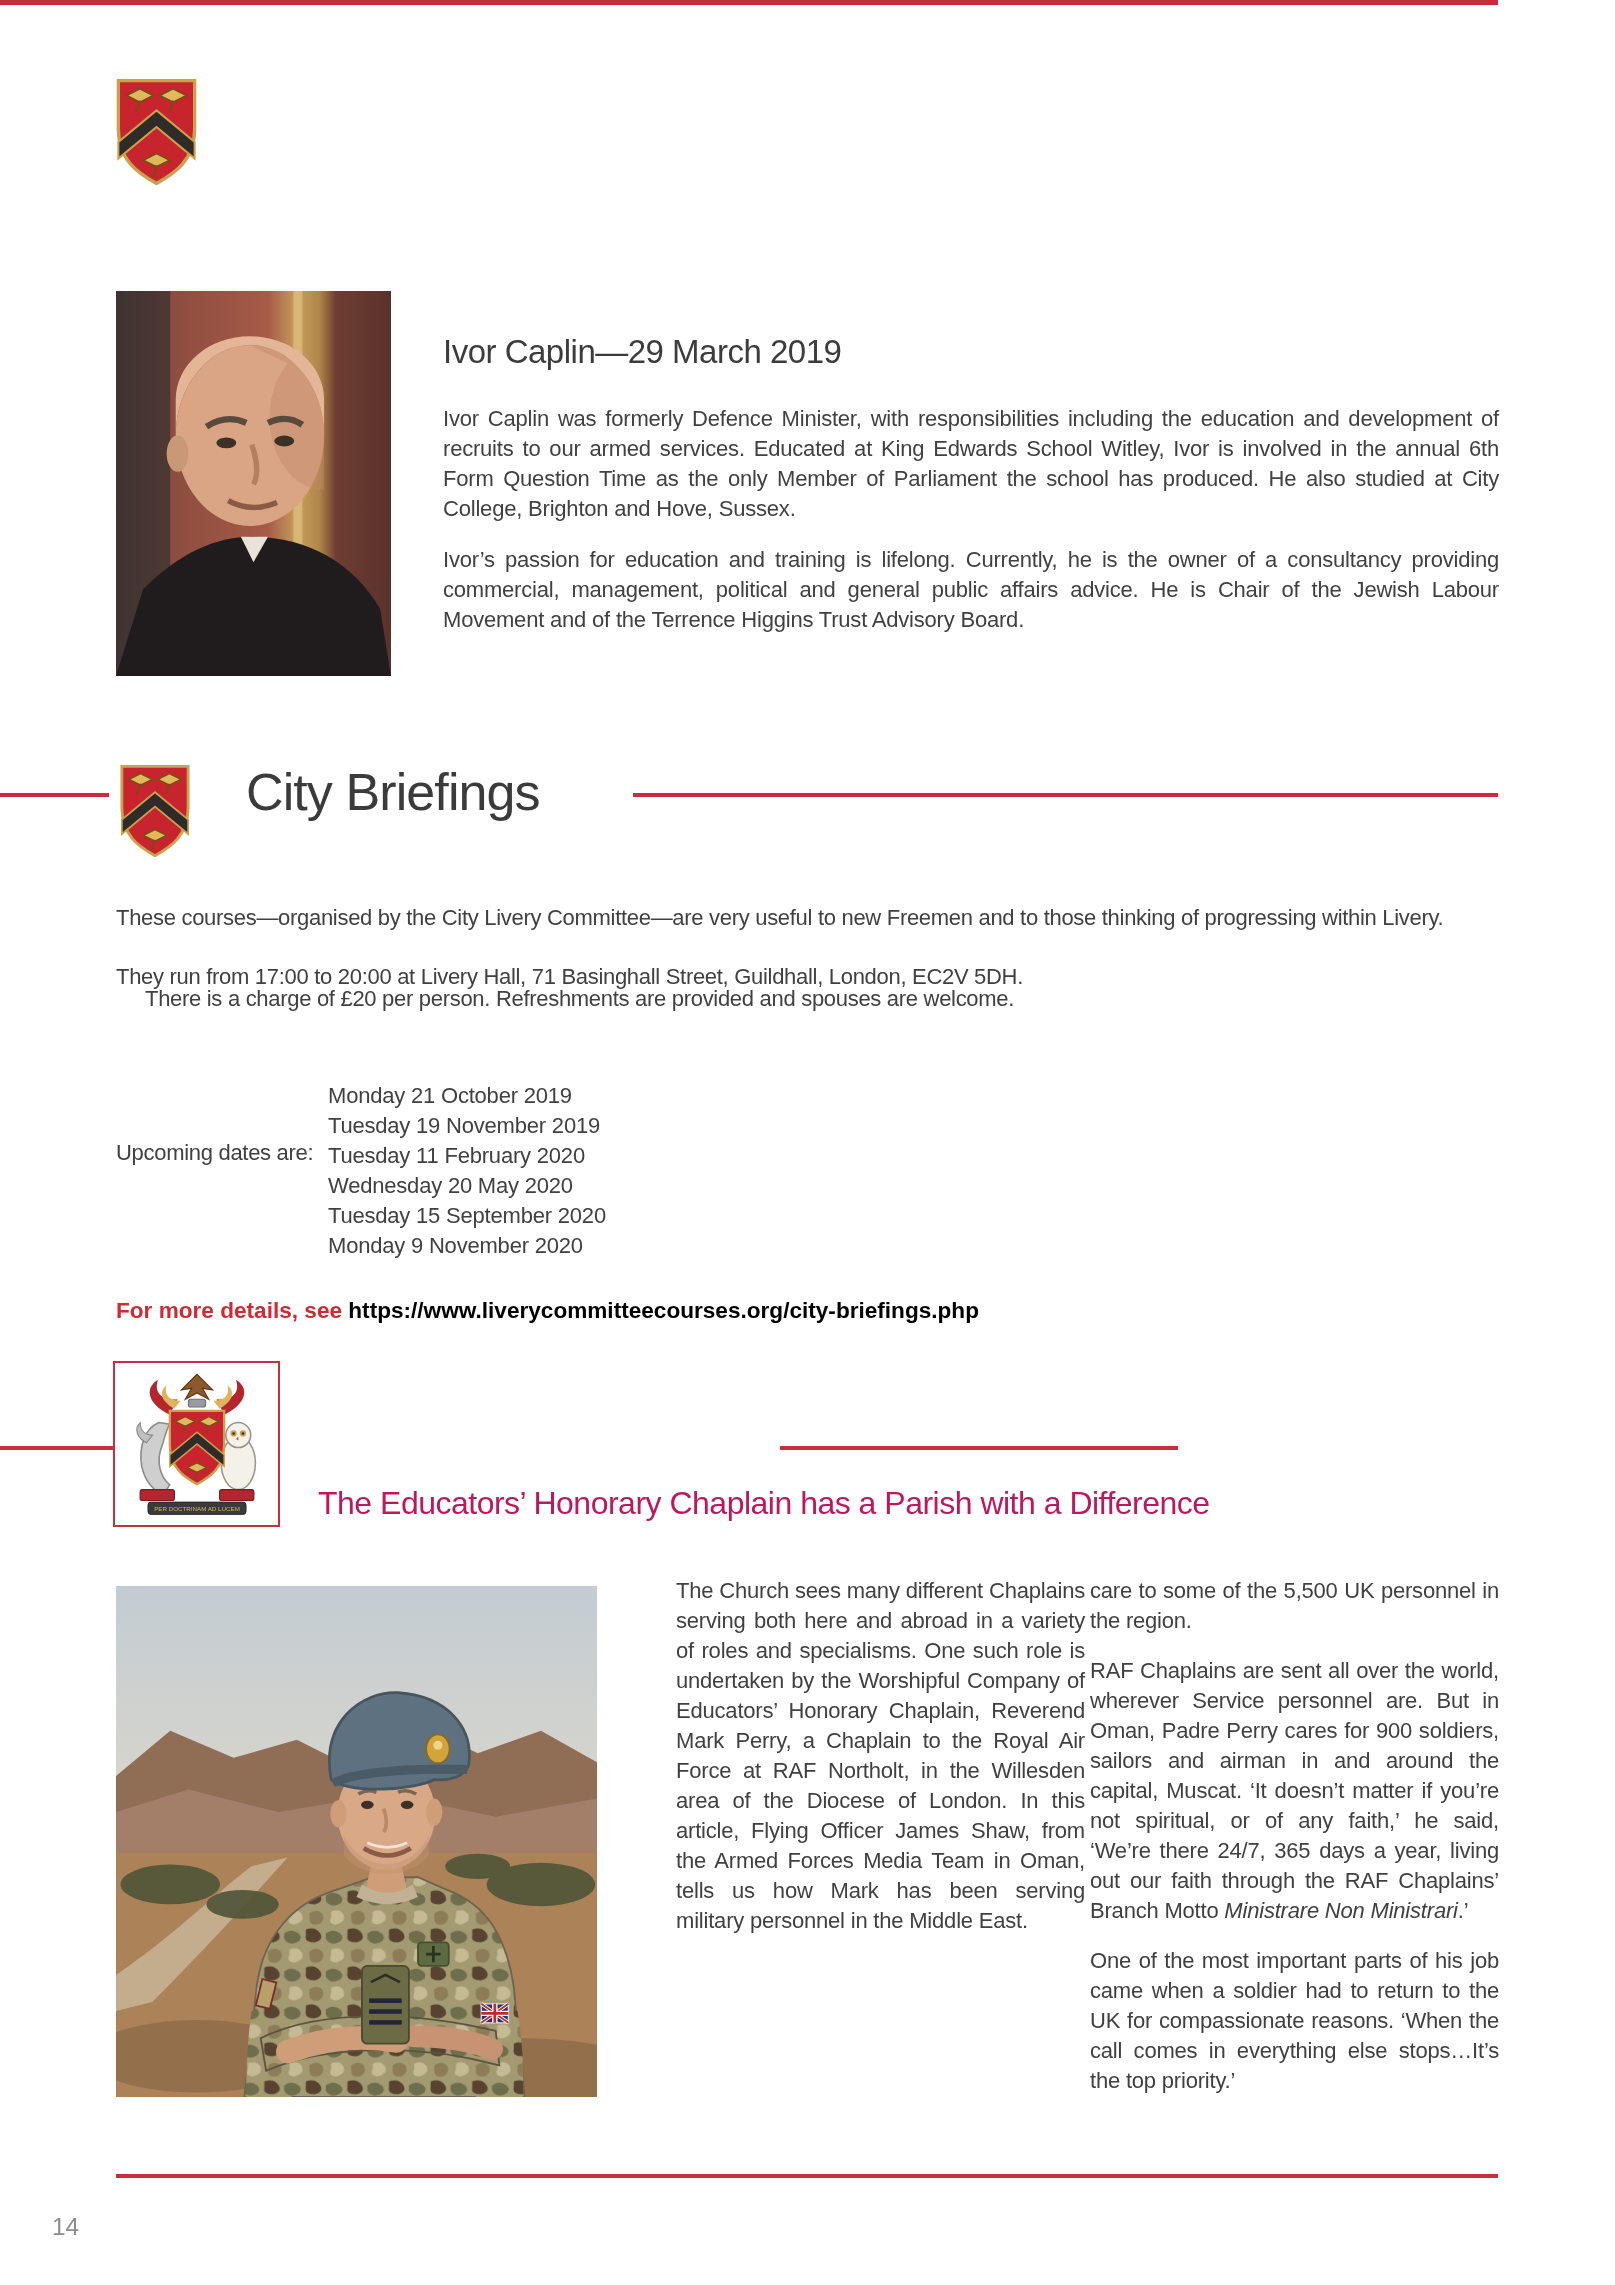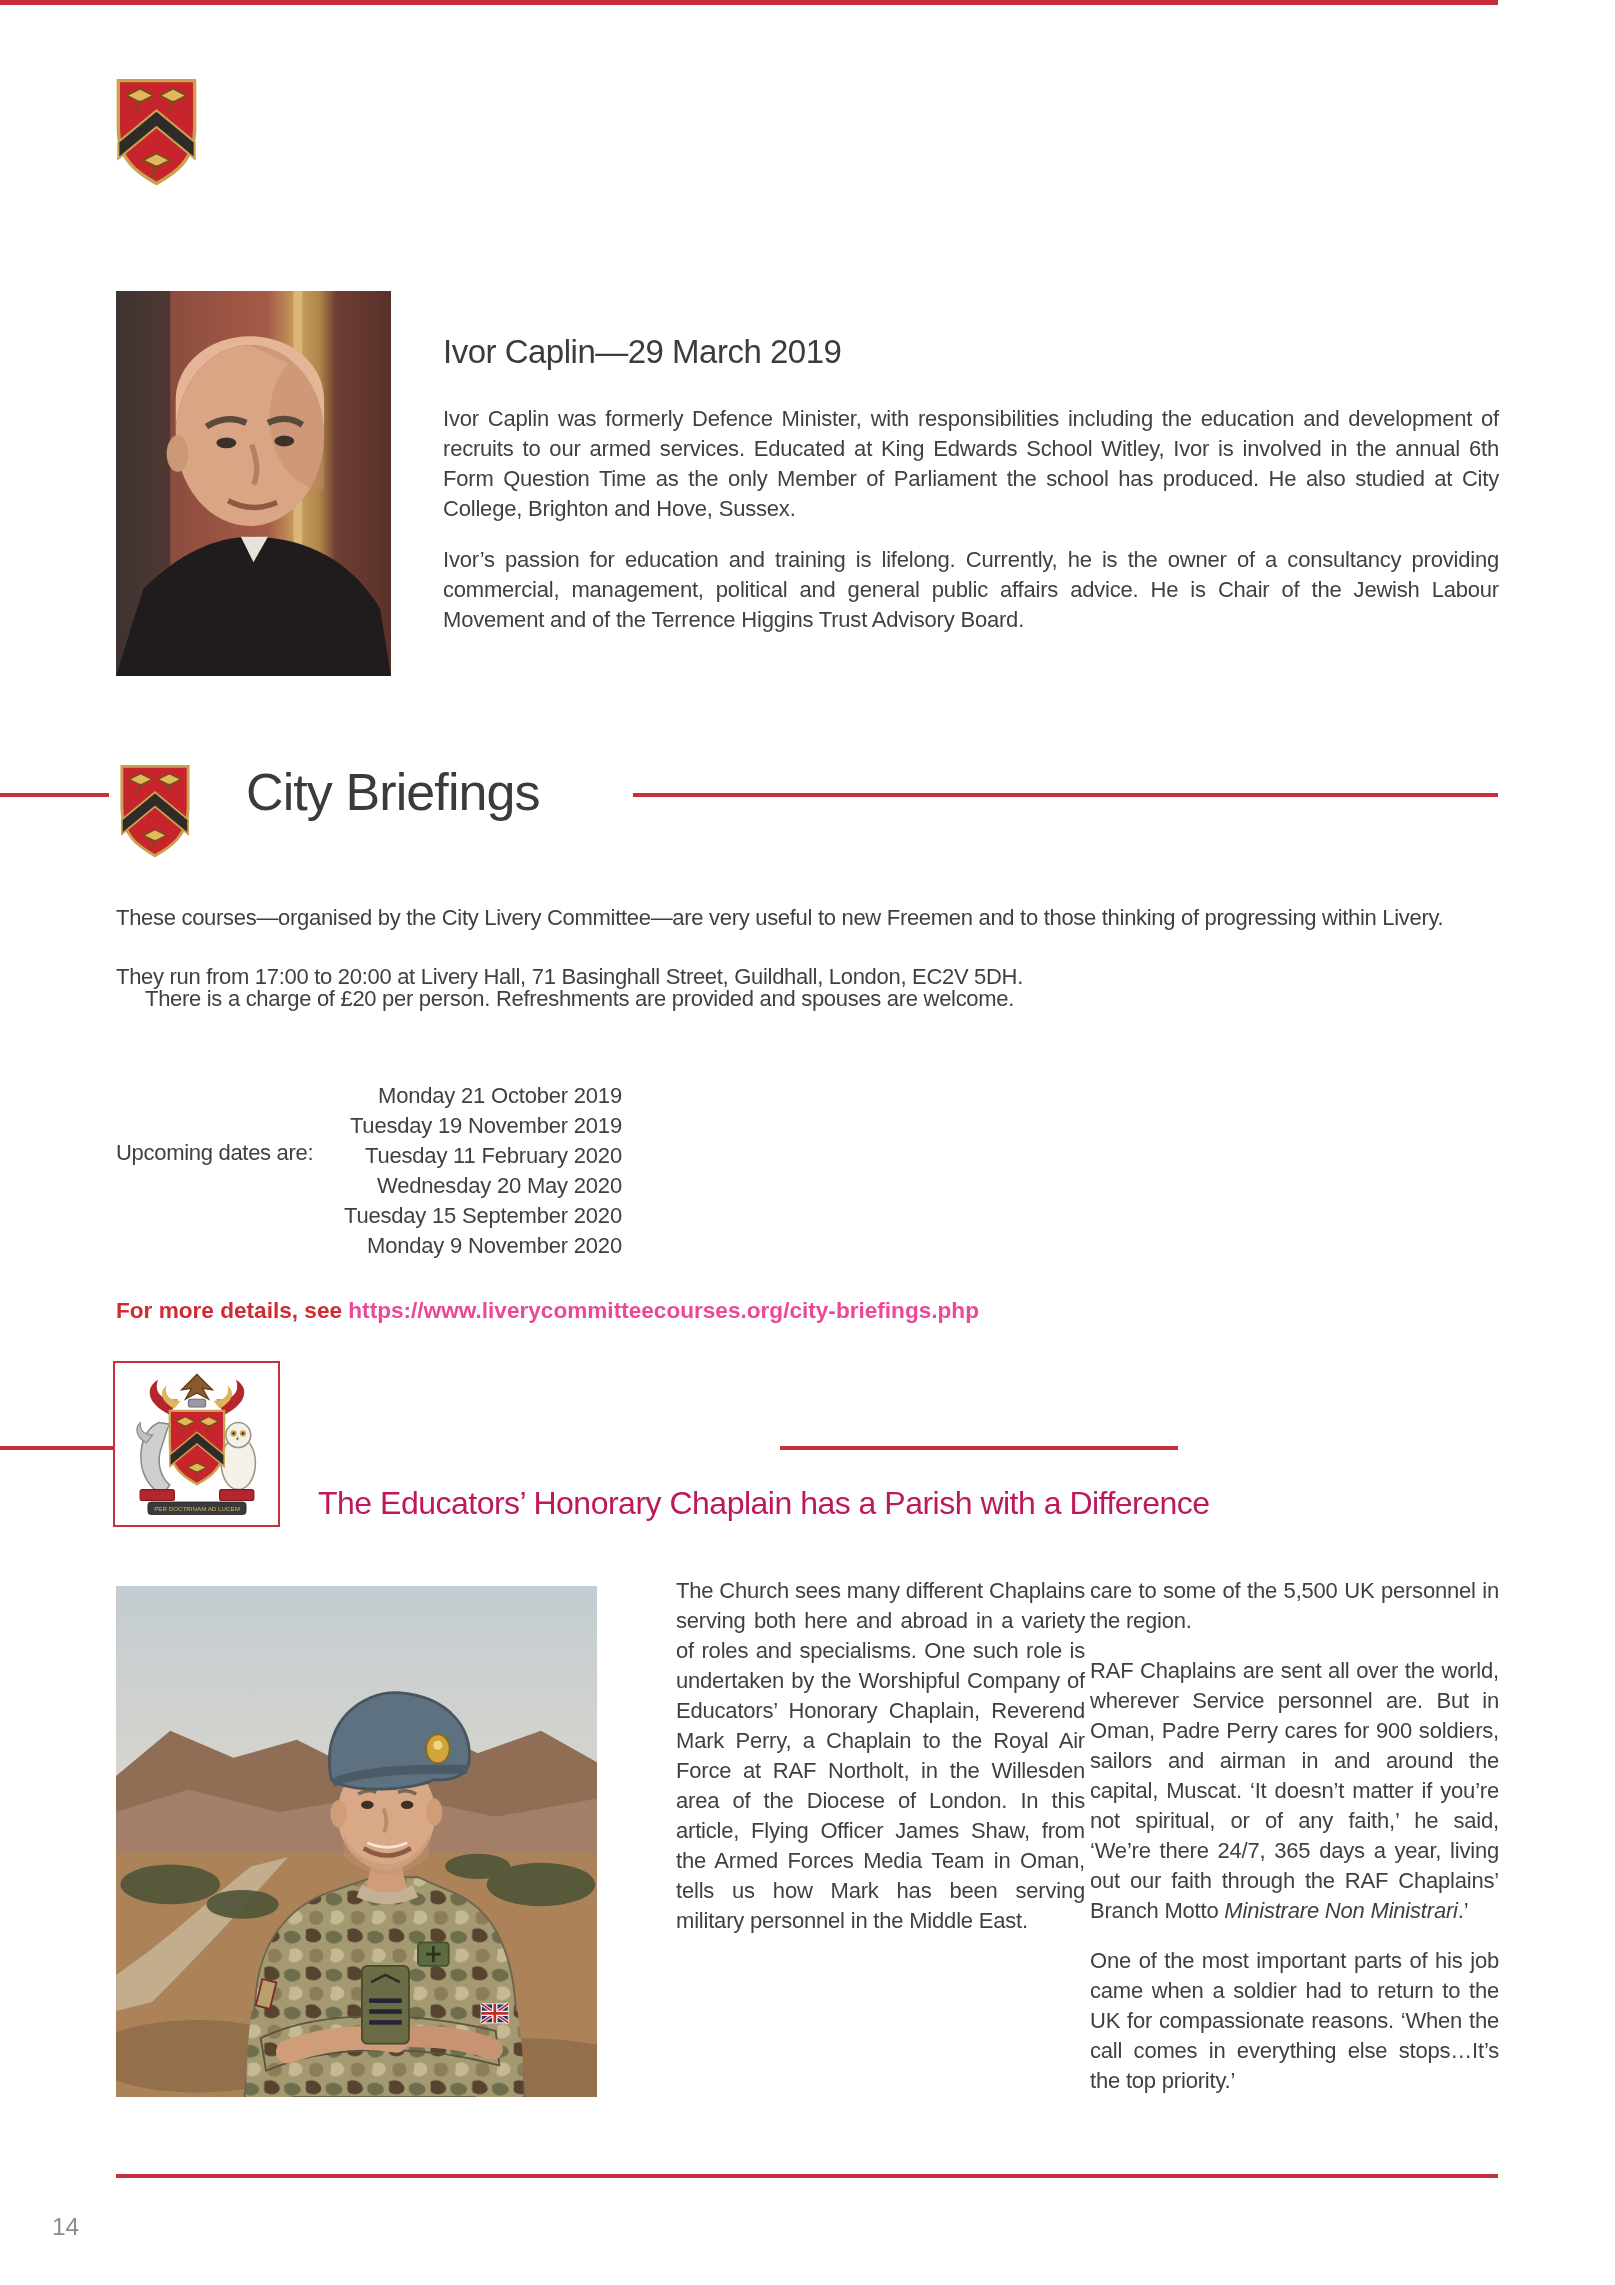--- a/index.html
+++ b/index.html
@@ -24,21 +24,21 @@
   }
   .section-title{
     font-size:52px;color:#3b3b3b;letter-spacing:-0.9px;white-space:nowrap;
   }
   .news-subtitle{
     font-size:32px;color:#be185d;letter-spacing:-0.5px;white-space:nowrap;margin-left:12px;
   }
   .more-details{
     font-size:22.6px;font-weight:bold;color:#d02a33;white-space:nowrap;
   }
-  .more-details a.url{color:#ec4899;text-decoration:none;cursor:pointer;}
+  .more-details a.url{color:#000000;text-decoration:none;cursor:pointer;}
   .dates-col div{line-height:30px;}
   .page-number{font-size:24.4px;color:#8c8c8c;}
   .photo-frame{overflow:hidden;background:#ddd;}
   .col p{margin:0 0 20px 0;}
   .crest-box{
     border:2.7px solid #c5303c;background:#ffffff;
     display:flex;align-items:center;justify-content:center;
   }
   em{font-style:italic;}
 </style>
@@ -114,21 +114,21 @@
       </svg>
   </div>
   <div class="abs section-title" style="left:246px;top:762px;">City Briefings</div>
   <div class="abs rule4" style="left:633px;top:793px;width:865px;"></div>
 
   <div class="abs body-text oneline" style="left:116px;top:903px;">These courses—organised by the City Livery Committee—are very useful to new Freemen and to those thinking of progressing within Livery.</div>
   <div class="abs body-text oneline" style="left:116px;top:962px;">They run from 17:00 to 20:00 at Livery Hall, 71 Basinghall Street, Guildhall, London, EC2V 5DH.</div>
   <div class="abs body-text oneline" style="left:116px;top:984px;margin-left:29px;">There is a charge of £20 per person. Refreshments are provided and spouses are welcome.</div>
 
   <div class="abs body-text oneline" style="left:116px;top:1138px;">Upcoming dates are:</div>
-  <div class="abs body-text dates-col" style="left:344px;top:1081px;text-align:right;">
+  <div class="abs body-text dates-col" style="left:328px;top:1081px;text-align:left;">
     <div>Monday 21 October 2019</div>
     <div>Tuesday 19 November 2019</div>
     <div>Tuesday 11 February 2020</div>
     <div>Wednesday 20 May 2020</div>
     <div>Tuesday 15 September 2020</div>
     <div>Monday 9 November 2020</div>
   </div>
 
   <div class="abs more-details" style="left:116px;top:1298px;">
     <span>For more details, see </span><a class="url">https://www.liverycommitteecourses.org/city-briefings.php</a>

